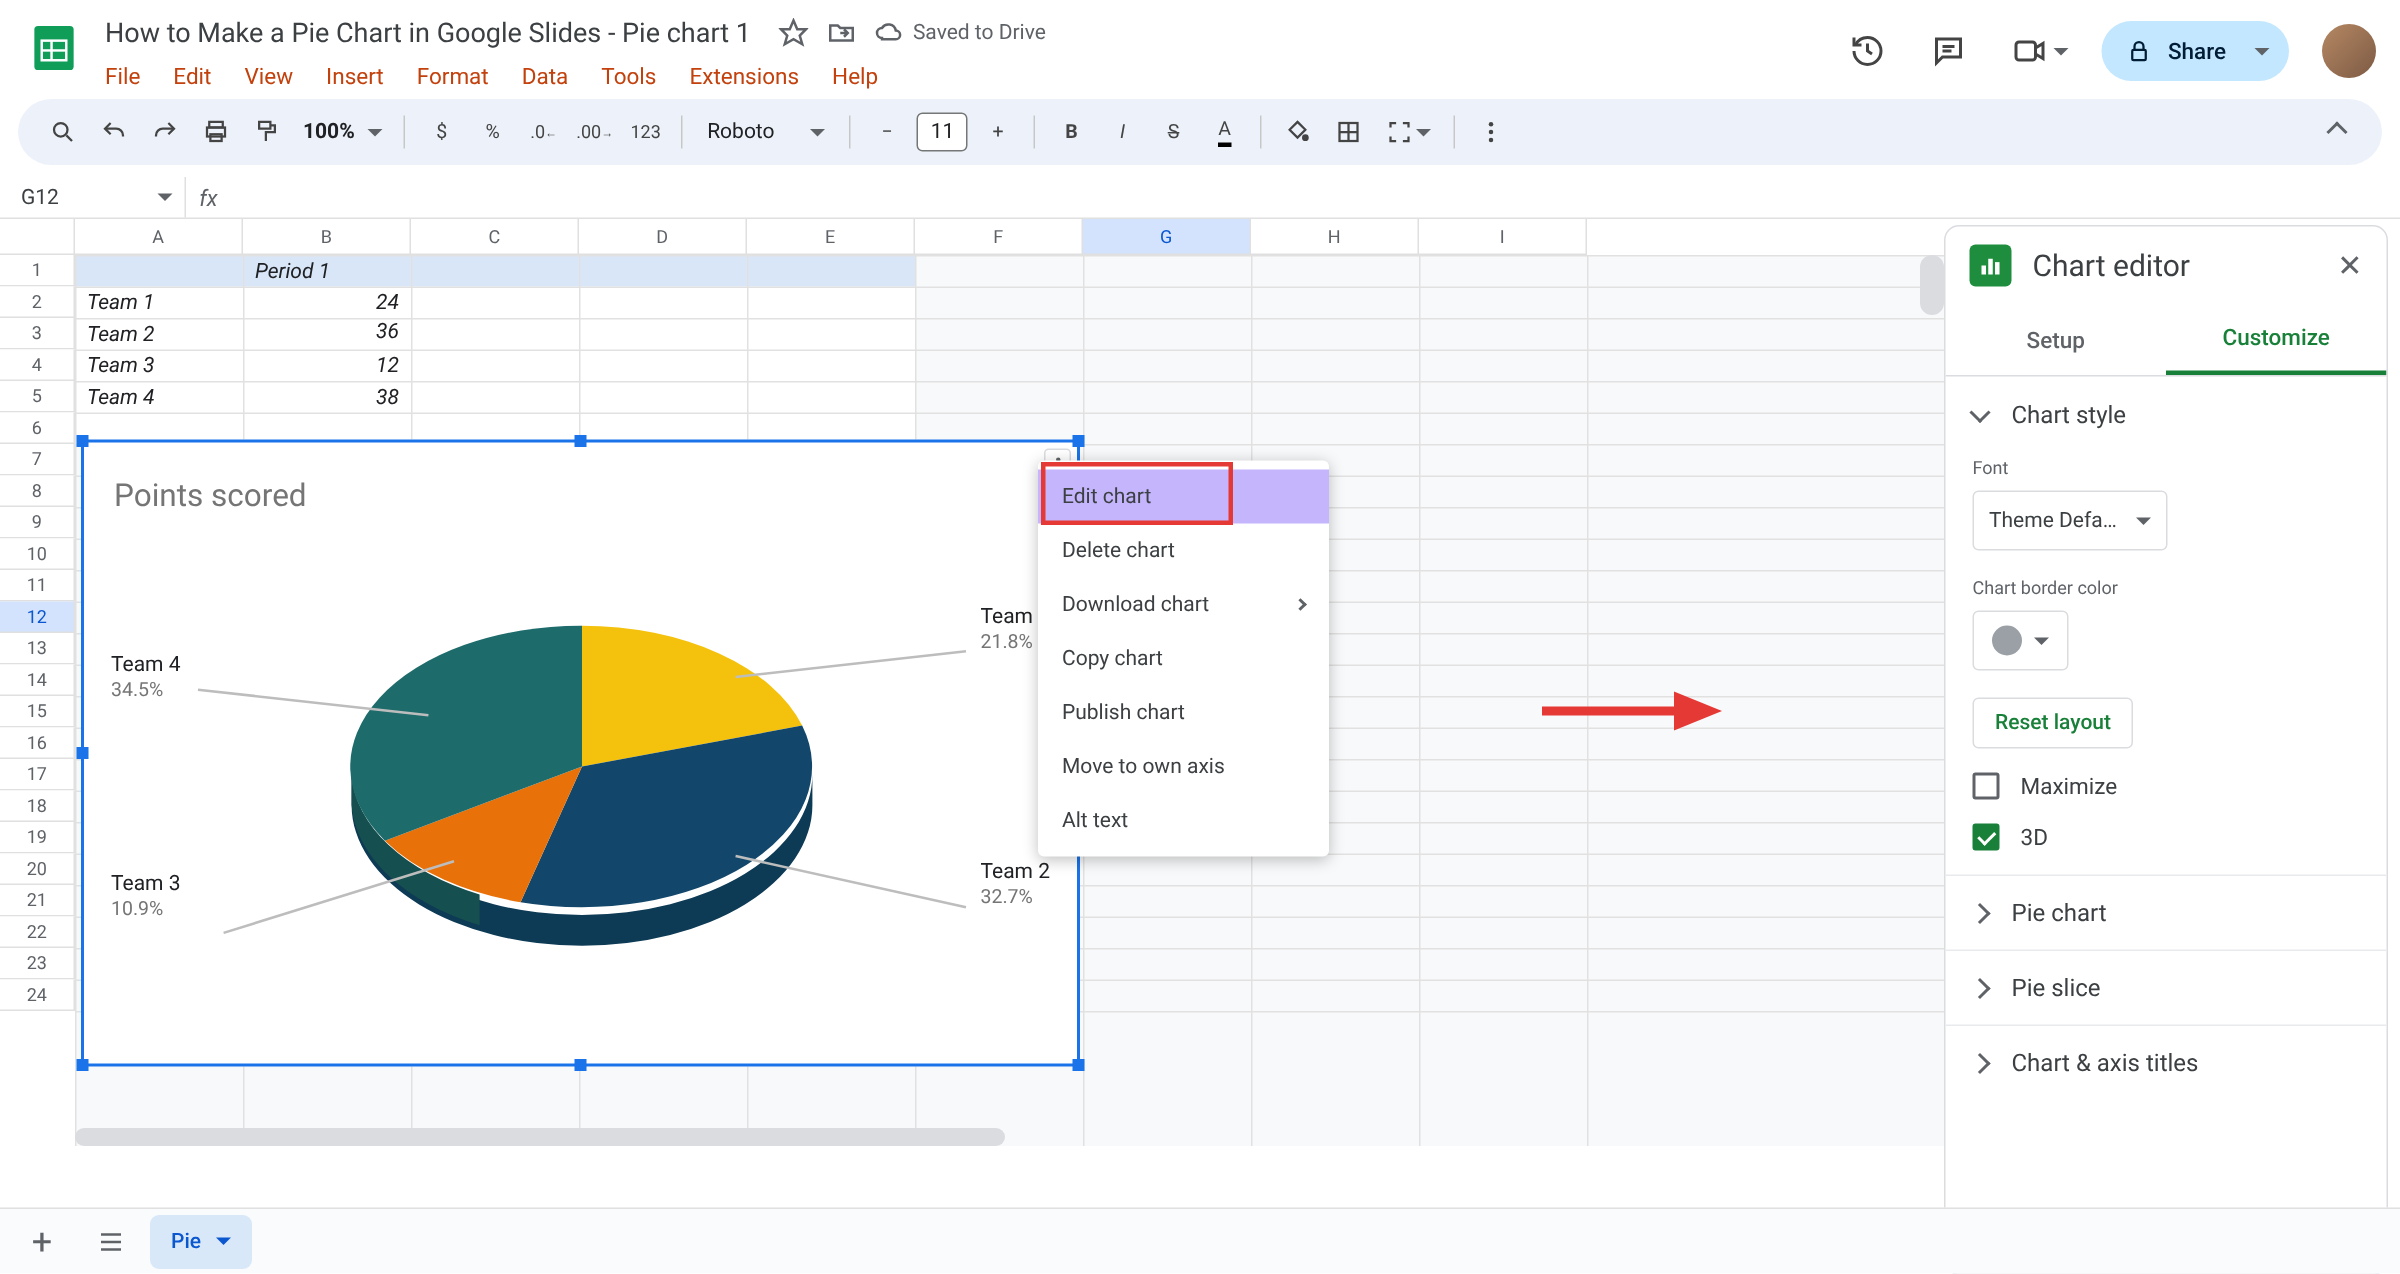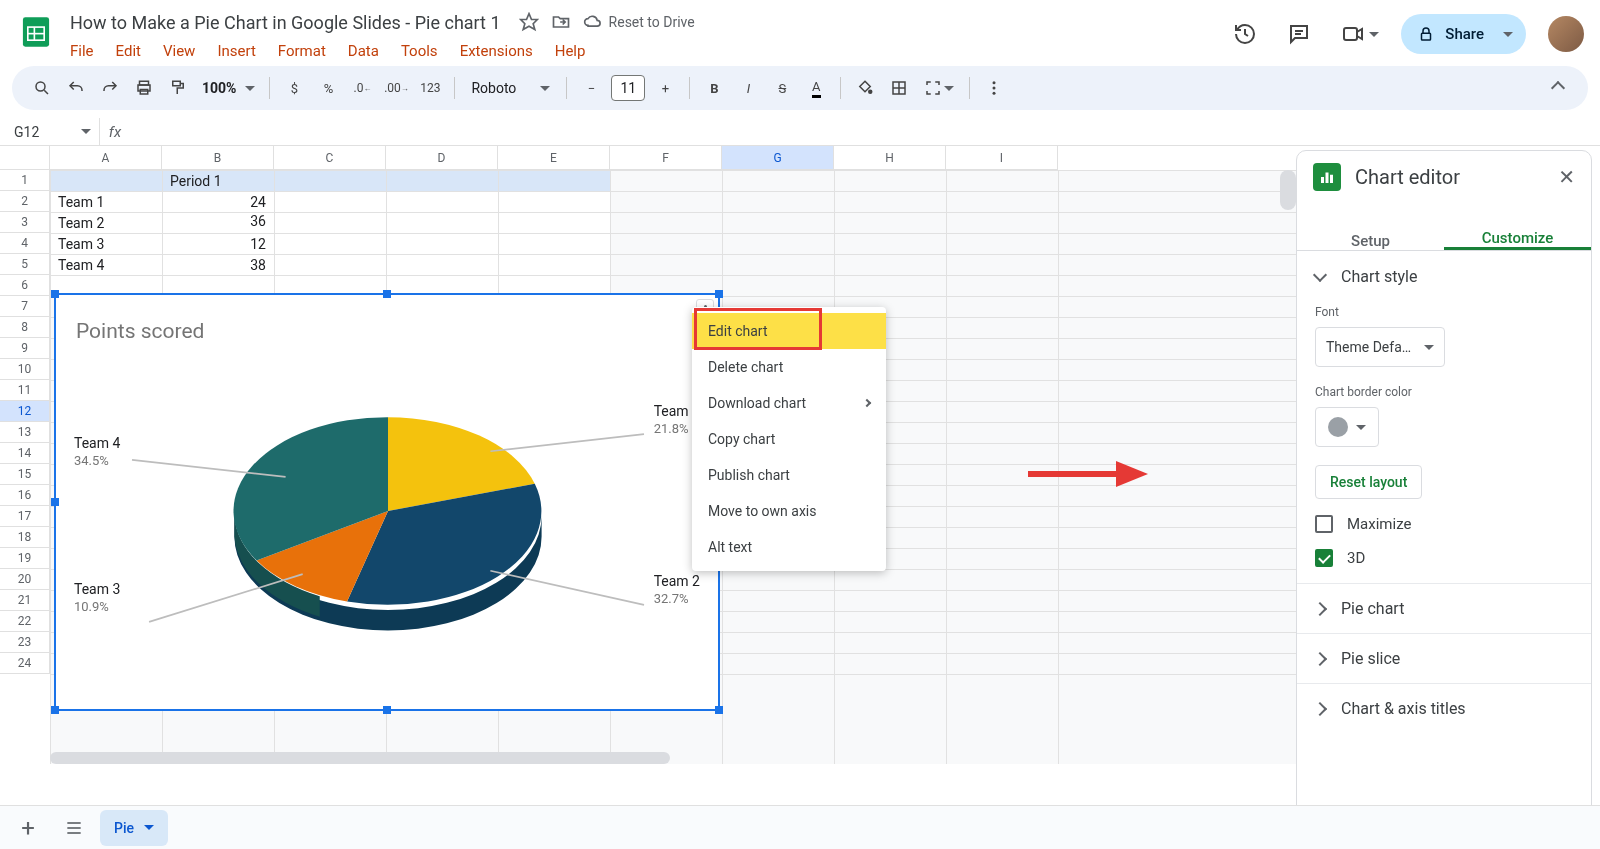--- a/index.html
+++ b/index.html
@@ -32,21 +32,21 @@
   .tb-sep { width:1px; height:22px; background:#c7c7c7; margin:0 6px; }
   .zoom-sel { display:flex; align-items:center; gap:9px; padding:0 6px;font-weight:bold; }
   .font-sel { display:flex; align-items:center; gap:24px; padding:0 8px; }
   .size-ctrl { display:flex; align-items:center; gap:4px; }
   .size-box { width:34px; height:26px; border:1px solid #747775; border-radius:4px; text-align:center; line-height:24px; background:#fff;}
   .tb-right { margin-left:auto; }
   .underline-red { border-bottom:3px solid #000; padding-bottom:1px; display:inline-block;}
 
   
   .fn-row { display:flex; align-items:center; height:28px; border-bottom:1px solid #e0e0e0; }
-  .name-box { width:100px; display:flex; align-items:center; justify-content:space-between; padding:0 8px 0 14px; color:#3c4043; font-size:14px; border-right:1px solid #e0e0e0; height:100%;}
+  .name-box { width:124px; display:flex; align-items:center; justify-content:space-between; padding:0 8px 0 14px; color:#3c4043; font-size:14px; border-right:1px solid #e0e0e0; height:100%;}
   .fx { width:30px; text-align:center; color:#5f6368; font-style:italic; font-size:15px; }
 
   
   .main { display:flex; height:618px; }
   .grid-area { flex:1; position:relative; background:#fff; overflow:hidden; }
 
   .col-headers { display:flex; position:absolute; top:0; left:0; height:24px; }
   .corner { width:50px; height:24px; background:#fff; border-right:1px solid #e0e0e0; border-bottom:1px solid #e0e0e0;}
   .col-h { width:112px; height:24px; display:flex; align-items:center; justify-content:center; color:#5f6368; font-size:12px; border-right:1px solid #e0e0e0; border-bottom:1px solid #e0e0e0; background:#fff;}
   .col-h.active { background:#d3e3fd; color:#0b57d0; }
@@ -57,58 +57,58 @@
 
   .cells { position:absolute; top:24px; left:50px; right:0; bottom:0; }
   .data-bg { position:absolute; top:0; left:0; width:560px; height:126px; background:#fff;  }
   .grey-bg { position:absolute; top:0; left:560px; right:0; height:100%; background:#f8f9fa; }
   .grey-bg2 { position:absolute; top:105px; left:0; width:560px; bottom:0; background:#f8f9fa; }
 
   .row1-hl { position:absolute; top:0; left:0; width:560px; height:21px; background:#d8e6f8; }
   .gridline-v { position:absolute; top:0; bottom:0; width:1px; background:#e1e1e1; }
   .gridline-h { position:absolute; left:0; right:0; height:1px; background:#e1e1e1; }
 
-  .cell { position:absolute; height:21px; display:flex; align-items:center; padding:0 4px; font-size:14px; color:#202124;}
+  .cell { position:absolute; height:21px; display:flex; align-items:center; padding:0 4px; font-size:14px; color:#202124;font-style:italic;}
   .cell.r { justify-content:flex-end; }
 
   
   .chart-obj { position:absolute; top:147px; left:54px; width:666px; height:418px; background:#fff; border:2px solid #1a73e8;}
   .chart-handle { position:absolute; width:8px; height:8px; background:#1a73e8; }
   .chart-title { position:absolute; left:20px; top:24px; font-size:21px; color:#757575;}
   .chart-menu-btn { position:absolute; right:4px; top:4px; width:18px; height:26px; border:1px solid #dadce0; background:#fff; border-radius:3px; display:flex; flex-direction:column; align-items:center; justify-content:center; gap:3px;}
   .chart-menu-btn span{width:3px;height:3px;background:#5f6368;border-radius:50%;}
 
   .pie { position:absolute; left:160px; top:88px; width:344px; height:256px; }
   .pie svg { width:100%; height:100%; overflow:visible;}
   .slice-label { position:absolute; font-size:14px; color:#202124; line-height:1.2;}
   .slice-label .pct { color:#757575; font-size:13px;}
 
   
   .ctx-menu { position:absolute; top:161px; left:692px; width:194px; background:#fff; border-radius:4px; box-shadow:0 2px 10px rgba(0,0,0,.25); padding:6px 0; z-index:50;}
   .ctx-item { height:36px; display:flex; align-items:center; padding:0 16px; font-size:14px; color:#3c4043; justify-content:space-between;}
-  .ctx-item.hl { background:#fde047; }
+  .ctx-item.hl { background:#c4b5fd; }
   .red-box { position:absolute; top:162px; left:694px; width:128px; height:42px; border:3px solid #e53935; z-index:60; pointer-events:none;}
 
   
   .arrow { position:absolute; top:318px; left:1028px; width:120px; height:20px; z-index:70;}
   .arrow .shaft{position:absolute;top:7px;left:0;width:88px;height:6px;background:#e53935;}
   .arrow .head{position:absolute;right:0;top:-3px;width:0;height:0;border-left:32px solid #e53935;border-top:13px solid transparent;border-bottom:13px solid transparent;}
 
   
   .vscroll { position:absolute; right:0; top:24px; width:16px; height:40px; background:#dadce0; border-radius:8px;}
   .hscroll { position:absolute; left:50px; bottom:0; height:12px; width:620px; background:#dadce0; border-radius:8px;}
 
   
   .sidebar { width:304px; border-left:0; padding:0; position:relative;}
   .side-card { margin:4px 8px 0 0; background:#fff; border:1px solid #dadce0; border-radius:10px; height:700px; overflow:hidden;}
   .side-top { display:flex; align-items:center; height:52px; padding:0 16px; gap:14px;}
   .side-icon { width:28px;height:28px;background:#1e8e3e;border-radius:4px;display:flex;align-items:center;justify-content:center;}
   .side-title { font-size:20px; color:#3c4043;}
   .side-close { margin-left:auto; color:#5f6368; font-size:20px; font-weight:500;}
-  .tabs { display:flex; height:48px; border-bottom:1px solid #dadce0;align-items:flex-end;}
+  .tabs { display:flex; height:48px; border-bottom:1px solid #dadce0;}
   .tab { flex:1; display:flex; align-items:center; justify-content:center; font-size:15px; color:#5f6368; font-weight:500;}
   .tab.active { color:#188038; border-bottom:3px solid #188038;}
   .sec-head { display:flex; align-items:center; height:50px; padding:0 18px; gap:16px; font-size:16px; color:#3c4043;}
   .sec-head.border { border-top:1px solid #e8eaed;}
   .sec-body { padding:0 18px 16px 18px;}
   .field-row { display:flex; gap:20px; margin-top:4px;}
   .field { flex:1; }
   .field-label { font-size:12px; color:#5f6368; margin-bottom:8px;}
   .color-btn { width:64px; height:40px; border:1px solid #dadce0; border-radius:4px; display:flex; align-items:center; justify-content:center; gap:8px;}
   .swatch-white { width:20px;height:20px;border:1px solid #dadce0;border-radius:50%; background:#fff;}
@@ -154,21 +154,21 @@
       <span class="title-icon">
           <svg width="20" height="20" viewBox="0 0 24 24" fill="none" stroke="#5f6368" stroke-width="2">
             <path d="M3 6h6l2 2h10v10H3z"></path>
             <path d="M11 12h5M14 9l3 3-3 3"></path>
           </svg>
         </span>
       <span class="saved">
         <svg width="20" height="20" viewBox="0 0 24 24" fill="none" stroke="#5f6368" stroke-width="2">
             <path d="M6 16a4 4 0 010-8 6 6 0 0111 2 3.5 3.5 0 010 7H6z"></path>
           </svg>
-        <span>Reset to Drive</span>
+        <span>Saved to Drive</span>
       </span>
     </div>
     <div class="menu-row">
       <span class="menu-item">File</span>
       <span class="menu-item">Edit</span>
       <span class="menu-item">View</span>
       <span class="menu-item">Insert</span>
       <span class="menu-item">Format</span>
       <span class="menu-item">Data</span>
       <span class="menu-item">Tools</span>

